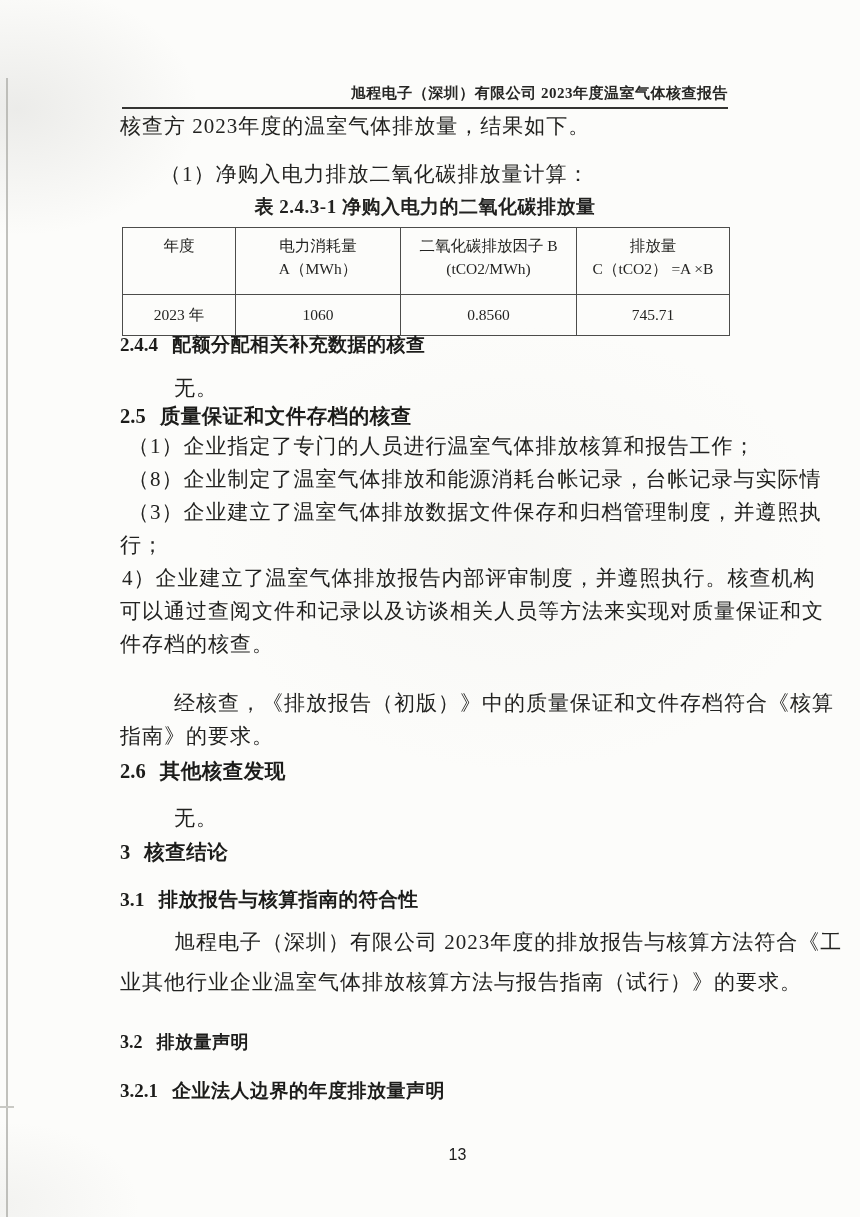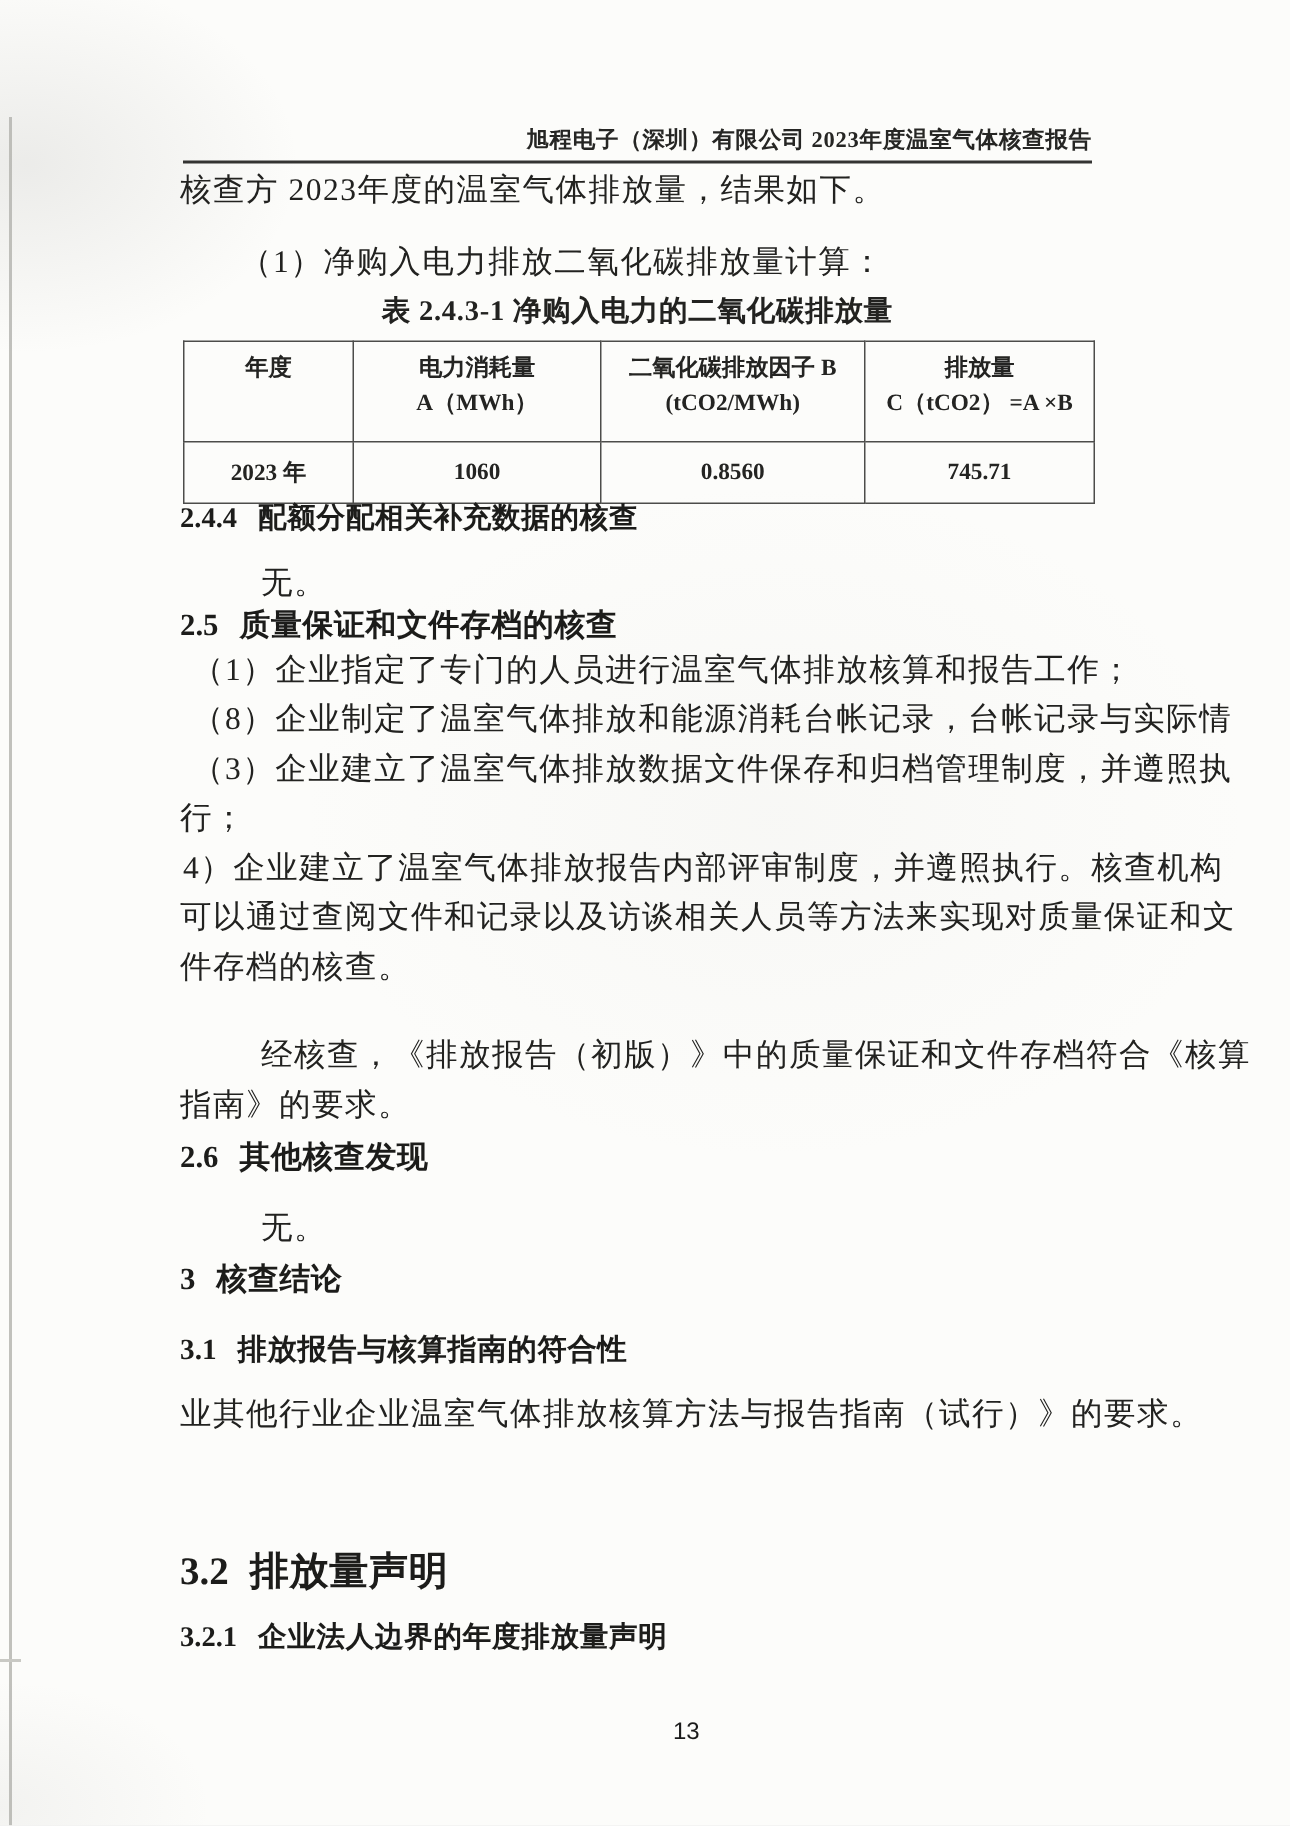--- a/index.html
+++ b/index.html
@@ -35,21 +35,21 @@
   .tbl-caption{
     position:absolute;left:2px;top:194px;width:606px;
     text-align:center;font-weight:bold;font-size:19px;letter-spacing:.5px;
   }
   table.emission{
     position:absolute;left:2px;top:227px;width:607px;
     border-collapse:collapse;table-layout:fixed;
   }
   table.emission th,table.emission td{
     border:1.6px solid #4c4c4a;
-    font-weight:bold;
+    font-weight:normal;
     text-align:center;
     font-size:15.5px;
     color:#242422;
     padding:2px 0;
   }
   table.emission th{height:58px;vertical-align:top;padding-top:6px;line-height:23px;}
   table.emission td{height:36px;vertical-align:middle;}
   .h-main{position:absolute;left:0;font-weight:bold;font-size:20.5px;color:#1c1c1a;white-space:nowrap;letter-spacing:.5px;}
   .h-sub{position:absolute;left:0;font-weight:bold;font-size:19px;color:#1c1c1a;white-space:nowrap;letter-spacing:.5px;}
   .h-main .num,.h-sub .num{margin-right:14px;letter-spacing:0;}
@@ -150,24 +150,25 @@
 
     <div class="h-main" style="top:838px;">
       <span class="num">3</span><span>核查结论</span>
     </div>
 
     <div class="h-main" style="top:886px;font-size:19.5px;">
       <span class="num">3.1</span><span>排放报告与核算指南的符合性</span>
     </div>
 
     <div class="para para-wide" style="top:922px;">
+      <span class="body-line ind-first">旭程电子（深圳）有限公司 2023年度的排放报告与核算方法符合《工</span>
       <span class="body-line">业其他行业企业温室气体排放核算方法与报告指南（试行）》的要求。</span>
     </div>
 
-    <div class="h-main" style="top:1030px;font-size:26px;">
+    <div class="h-main" style="top:1030px;font-size:18px;">
       <span class="num">3.2</span><span>排放量声明</span>
     </div>
 
     <div class="h-sub" style="top:1078px;">
       <span class="num">3.2.1</span><span>企业法人边界的年度排放量声明</span>
     </div>
 
   </div>
 
   <div class="page-number">13</div>

